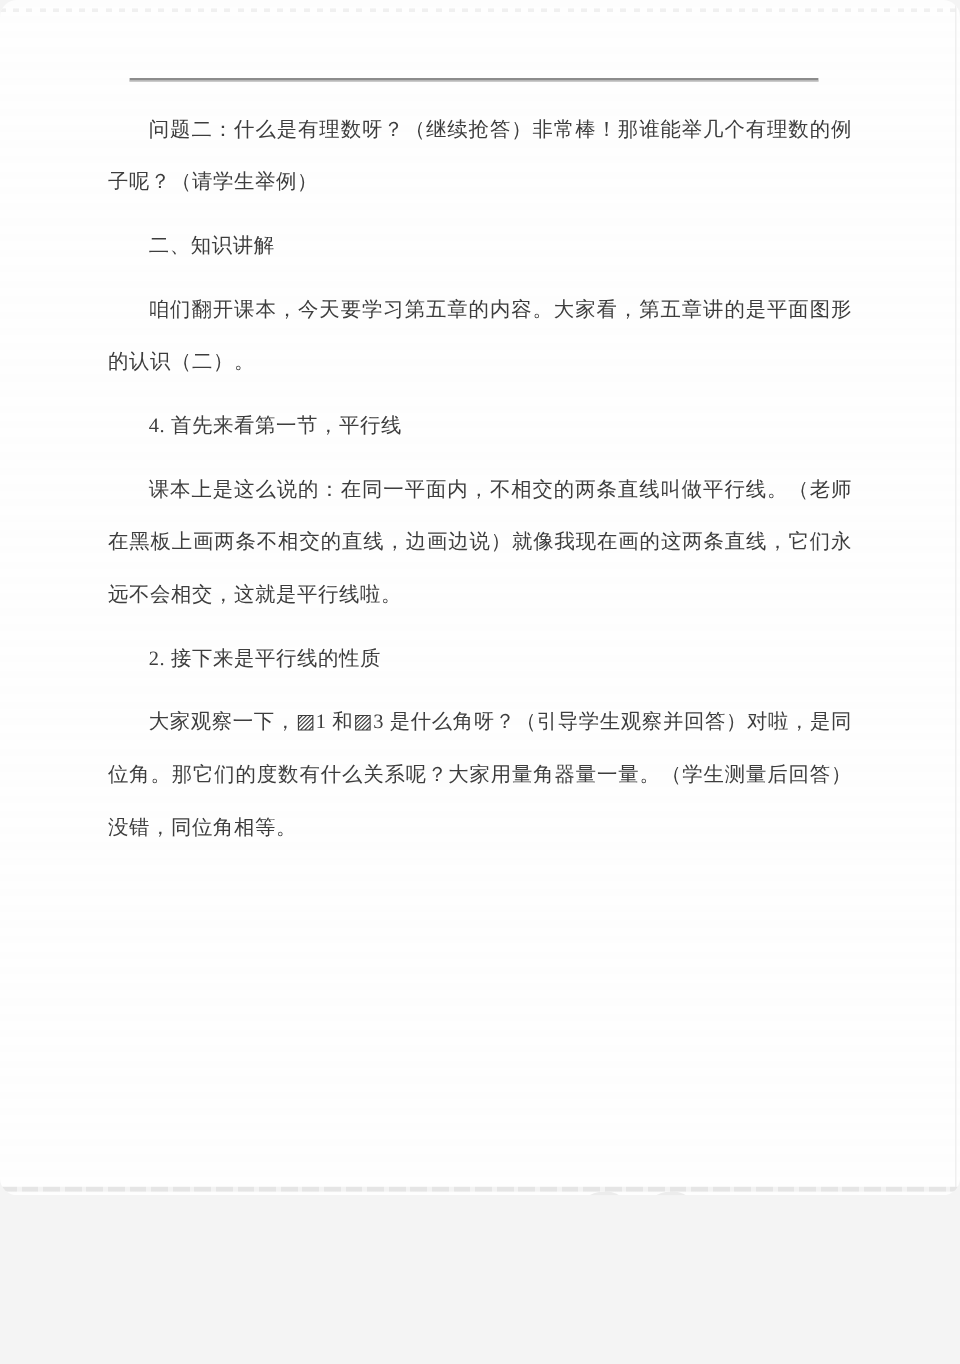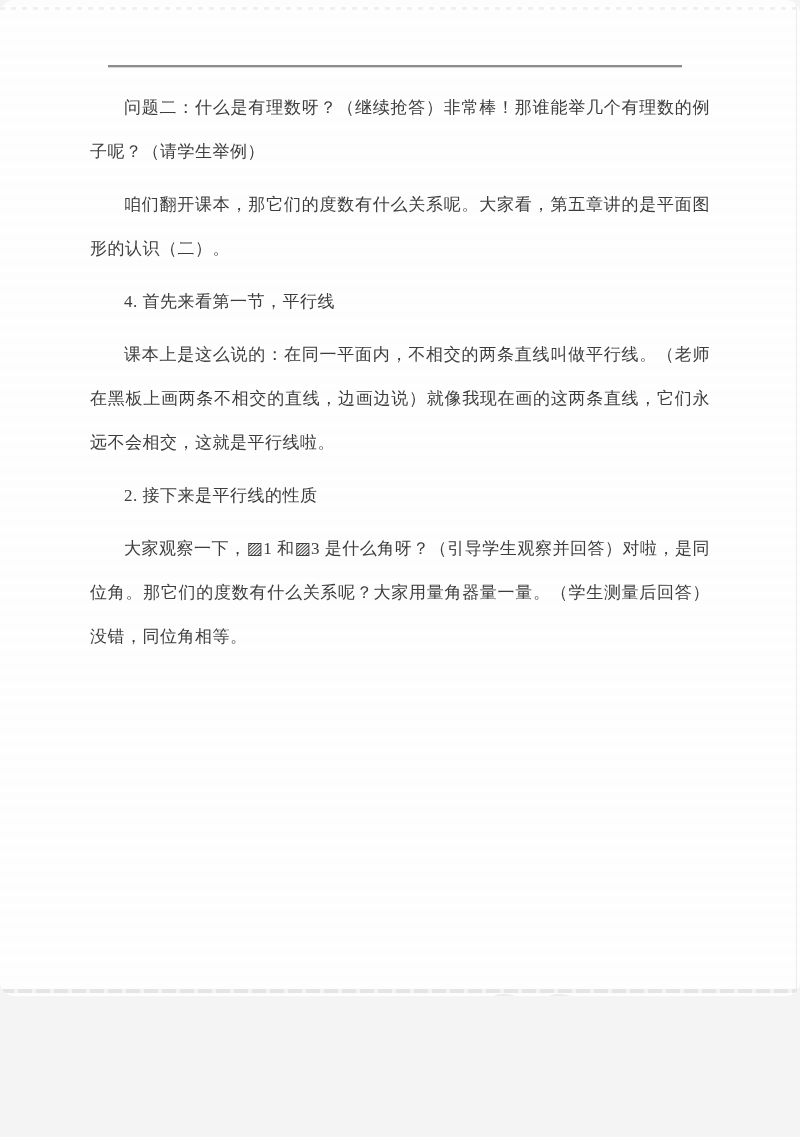--- a/index.html
+++ b/index.html
@@ -81,21 +81,22 @@
   }
 </style>
 </head>
 <body>
 
 <div class="page">
   <div class="top-dotted"></div>
   <div class="divider-rule"></div>
   <div class="doc-body" id="doc-body">
       <p>问题二：什么是有理数呀？（继续抢答）非常棒！那谁能举几个有理数的例子呢？（请学生举例）</p>
-      <p>咱们翻开课本，那它们的度数有什么关系呢。大家看，第五章讲的是平面图形的认识（二）。</p>
+      <p>二、知识讲解</p>
+      <p>咱们翻开课本，今天要学习第五章的内容。大家看，第五章讲的是平面图形的认识（二）。</p>
       <p>4. 首先来看第一节，平行线</p>
       <p>课本上是这么说的：在同一平面内，不相交的两条直线叫做平行线。（老师在黑板上画两条不相交的直线，边画边说）就像我现在画的这两条直线，它们永远不会相交，这就是平行线啦。</p>
       <p>2. 接下来是平行线的性质</p>
       <p>大家观察一下，▨1 和▨3 是什么角呀？（引导学生观察并回答）对啦，是同位角。那它们的度数有什么关系呢？大家用量角器量一量。（学生测量后回答）没错，同位角相等。</p>
     </div>
   <div class="watermark">vv99.net</div>
   <div class="right-edge"></div>
   <div class="bottom-dashed"></div>
 </div>
 

